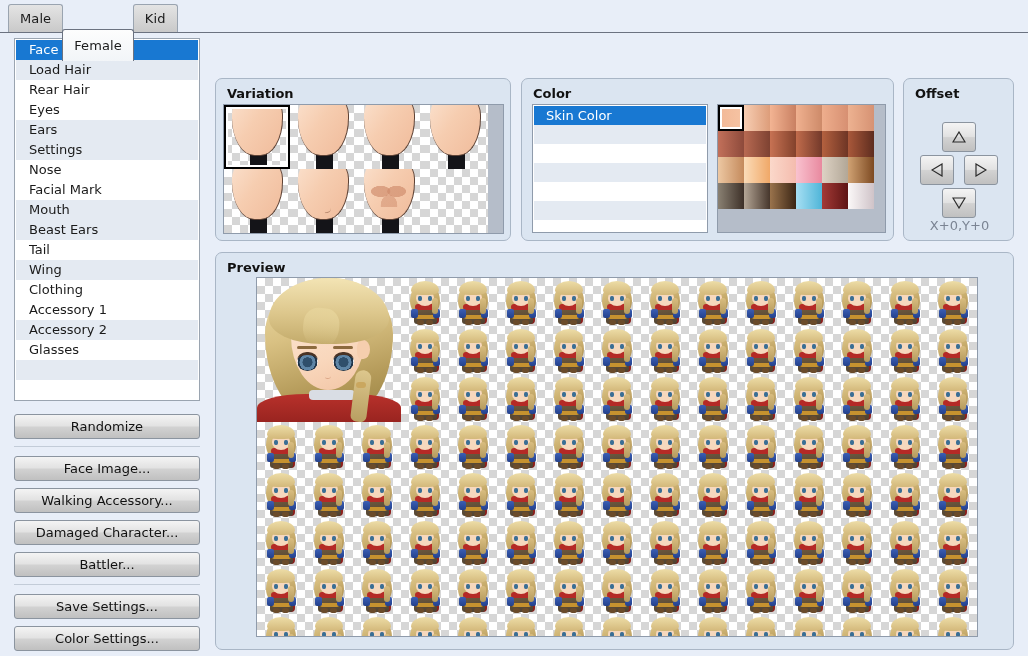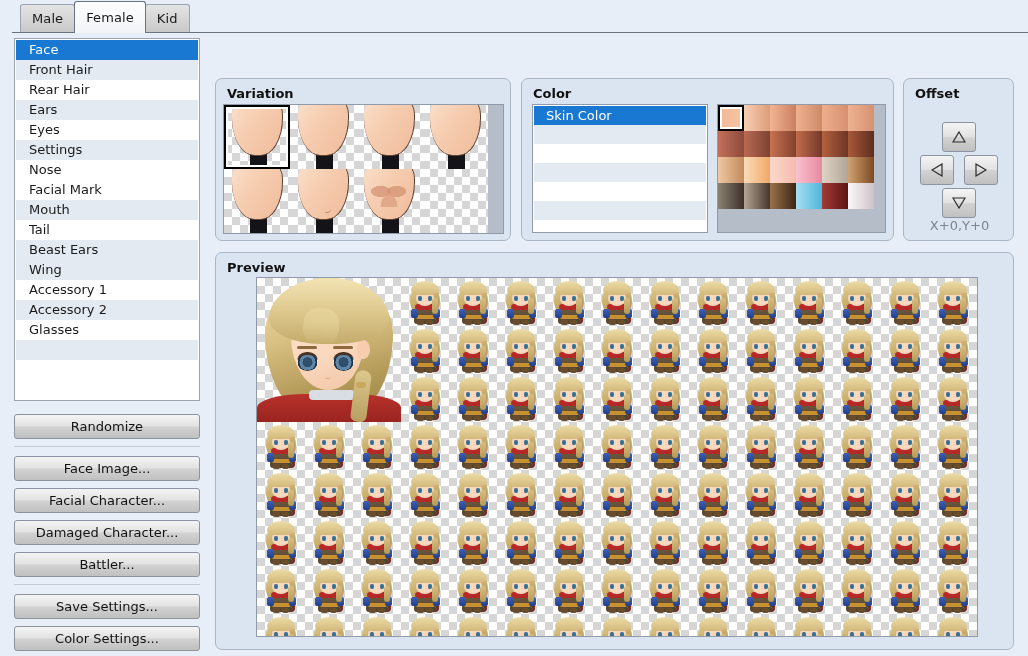--- a/index.html
+++ b/index.html
@@ -13,21 +13,21 @@
     overflow: hidden;
     font-family: "DejaVu Sans", "Liberation Sans", sans-serif;
     font-size: 12px;
     color: #1a1a1a;
     position: relative;
   }
 
   
   .tabbar {
     position: absolute;
-    left: 12px; top: 0;
+    left: 0; top: 0;
     width: 992px; height: 33px;
     background: #e8eef8;
   }
   .tabbar-underline {
     position: absolute;
     left: 0; top: 32px;
     width: 1028px; height: 1px;
     background: #6b7280;
   }
   .tab {
@@ -466,52 +466,53 @@
     background: #caa75f;
     border-radius: 3px;
   }
 </style>
 </head>
 <body>
 
 <div class="tabbar">
   <div class="tabbar-underline"></div>
   <div class="tab" id="tab-0" style="left: 8px;">Male</div>
-  <div class="tab active" id="tab-1" style="left: 62.2031px;">Female</div>
+  <div class="tab active" id="tab-1" style="left: 62.2031px; margin-top: 28px;">Female</div>
   <div class="tab" id="tab-2" style="left: 132.812px;">Kid</div>
 </div>
 
 <div class="main">
 
   <div class="left-col">
 
     <div class="parts-list" id="parts-list">
         <div class="parts-row selected">Face</div>
-        <div class="parts-row alt">Front Hair</div>
+        <div class="parts-row alt">Load Hair</div>
         <div class="parts-row">Rear Hair</div>
+        <div class="parts-row">Eyes</div>
         <div class="parts-row alt">Ears</div>
-        <div class="parts-row">Eyes</div>
         <div class="parts-row alt">Settings</div>
         <div class="parts-row">Nose</div>
         <div class="parts-row">Facial Mark</div>
         <div class="parts-row alt">Mouth</div>
+        <div class="parts-row alt">Beast Ears</div>
         <div class="parts-row">Tail</div>
-        <div class="parts-row alt">Beast Ears</div>
         <div class="parts-row alt">Wing</div>
+        <div class="parts-row">Clothing</div>
         <div class="parts-row">Accessory 1</div>
         <div class="parts-row alt">Accessory 2</div>
         <div class="parts-row">Glasses</div>
         <div class="parts-row alt"></div>
       </div>
 
     <div class="btn-group">
       <button class="gbtn">Randomize</button>
       <div class="sep"></div>
       <button class="gbtn">Face Image...</button>
-      <button class="gbtn">Facial Character...</button>
+      <button class="gbtn">Walking Accessory...</button>
       <button class="gbtn">Damaged Character...</button>
       <button class="gbtn">Battler...</button>
       <div class="sep"></div>
       <button class="gbtn">Save Settings...</button>
       <button class="gbtn">Color Settings...</button>
     </div>
   </div>
 
   <div class="groupbox" id="variation-box">
     <div class="group-title">Variation</div>

